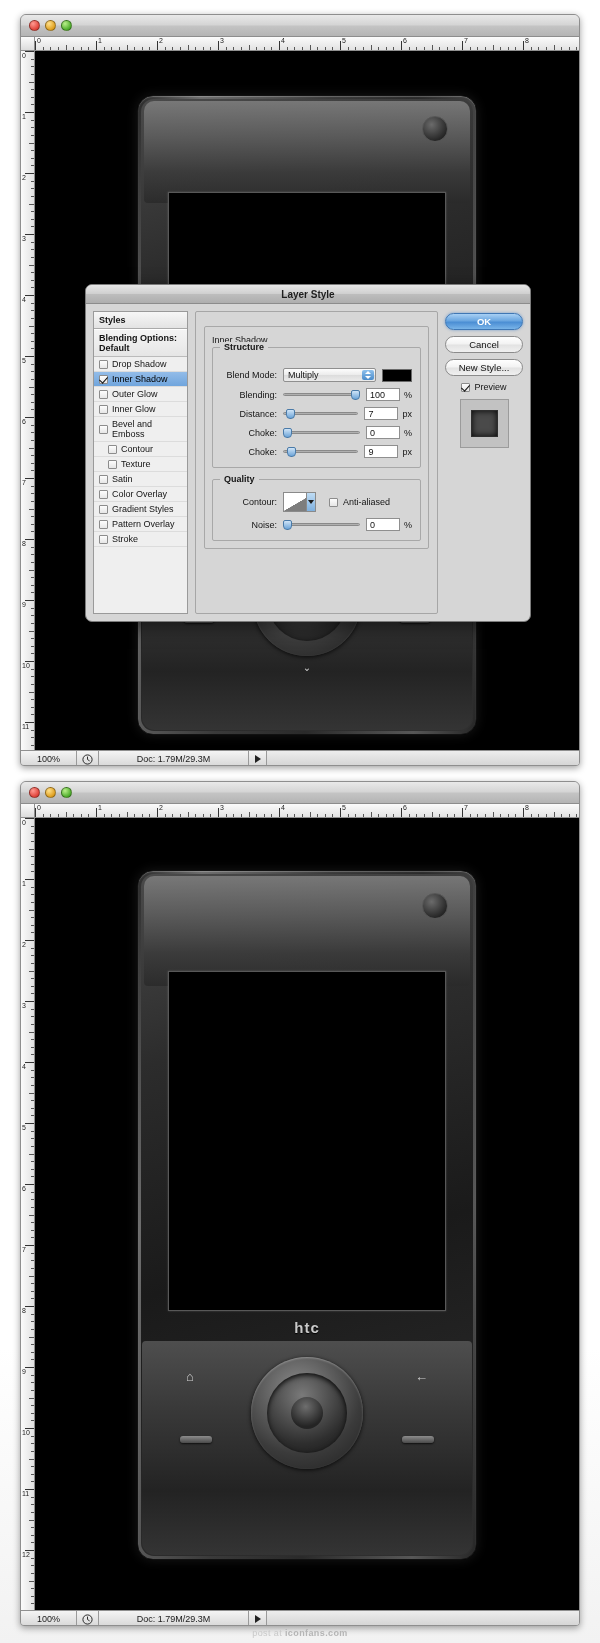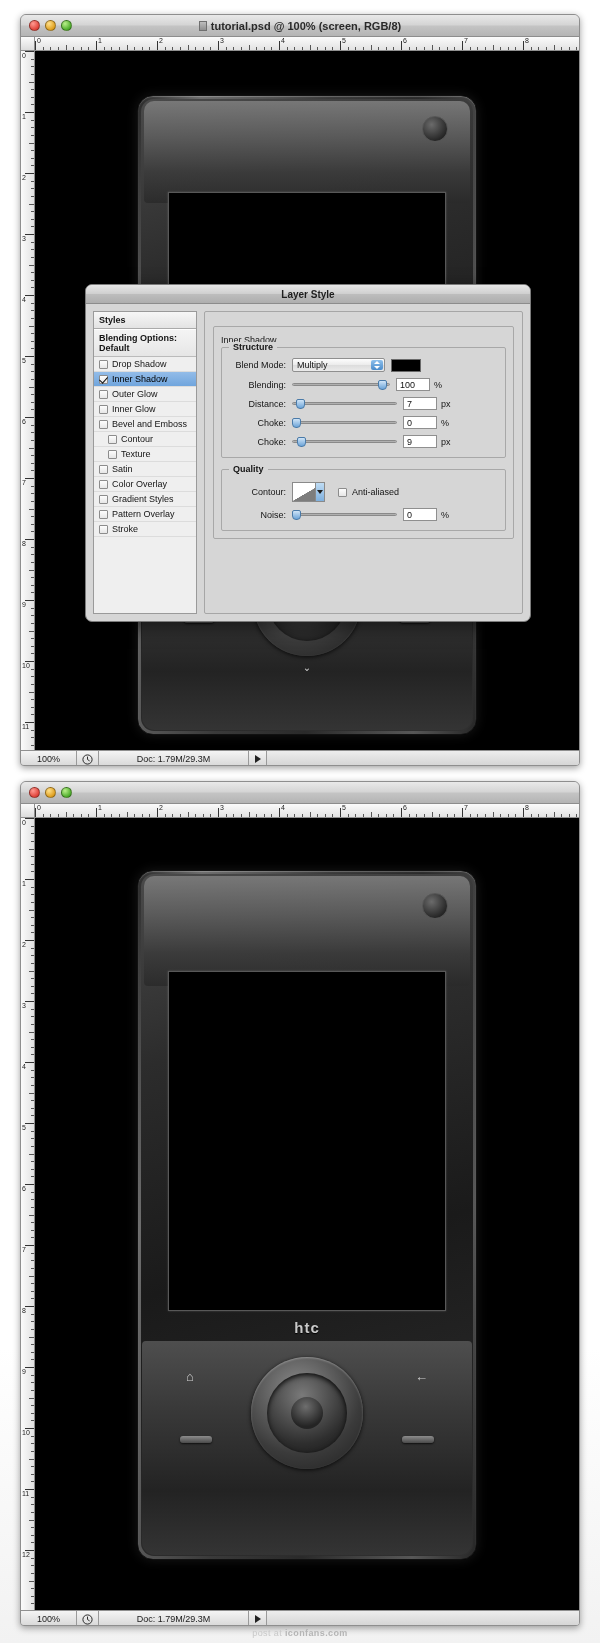--- a/index.html
+++ b/index.html
@@ -410,24 +410,20 @@
 </head>
 <body>
 
 <div class="psd-window" id="window-1">
 
   <div class="titlebar">
     <div class="traffic">
       <div class="tl red"></div>
       <div class="tl yellow"></div>
       <div class="tl green"></div>
-    </div>
-    <div class="title-center">
-      <span class="doc-icon"></span>
-      <span>tutorial.psd @ 100% (screen, RGB/8)</span>
     </div>
   </div>
 
   <div class="canvas-area">
     <div class="ruler-corner"></div>
     <div class="ruler-h" id="rh1">
         <div class="tick major" style="left: 0px;"></div>
         <span class="rlabel" style="left: 2px;">0</span>
         <div class="tick" style="left: 7.625px;"></div>
         <div class="tick" style="left: 15.25px;"></div>
@@ -714,21 +710,21 @@
         </div>
       </div>
 
       <div class="ls-mid">
         <div class="outer-group">
           <div class="glabel">Inner Shadow</div>
 
           <div class="group" style="margin-top:2px;">
             <div class="glabel">Structure</div>
 
-            <div class="row" style="margin-top:3px;">
+            <div class="row" style="margin-top:13px;">
               <span class="lbl">Blend Mode:</span>
               <div class="combo">
                 <span>Multiply</span>
                 <span class="combo-arrow">
                     <i class="up"></i>
                     <i class="dn"></i>
                   </span>
               </div>
               <div class="swatch"></div>
             </div>
@@ -795,20 +791,32 @@
                 <div class="track"></div>
                 <div class="knob" style="left:0%;"></div>
               </div>
               <div class="field" style="width:34px;margin-left:6px;">0</div>
               <span class="unit">%</span>
             </div>
           </div>
         </div>
       </div>
 
+      <div class="ls-right">
+        <div class="btn primary">OK</div>
+        <div class="btn">Cancel</div>
+        <div class="btn">New Style...</div>
+        <div class="preview-row">
+          <span class="cbx checked"></span>
+          <span>Preview</span>
+        </div>
+        <div class="preview-thumb-wrap">
+          <div class="preview-thumb"></div>
+        </div>
+      </div>
 
     </div>
   </div>
 </div>
 
 <div class="psd-window" id="window-2">
 
   <div class="titlebar">
     <div class="traffic">
       <div class="tl red"></div>

